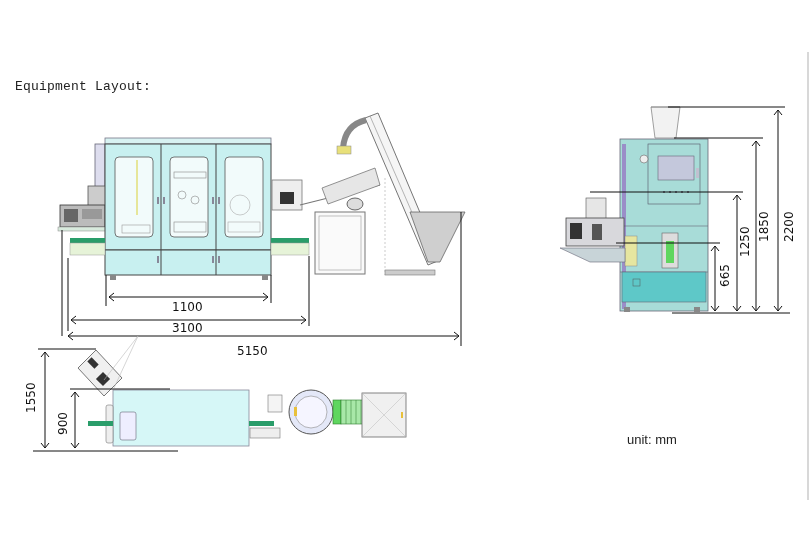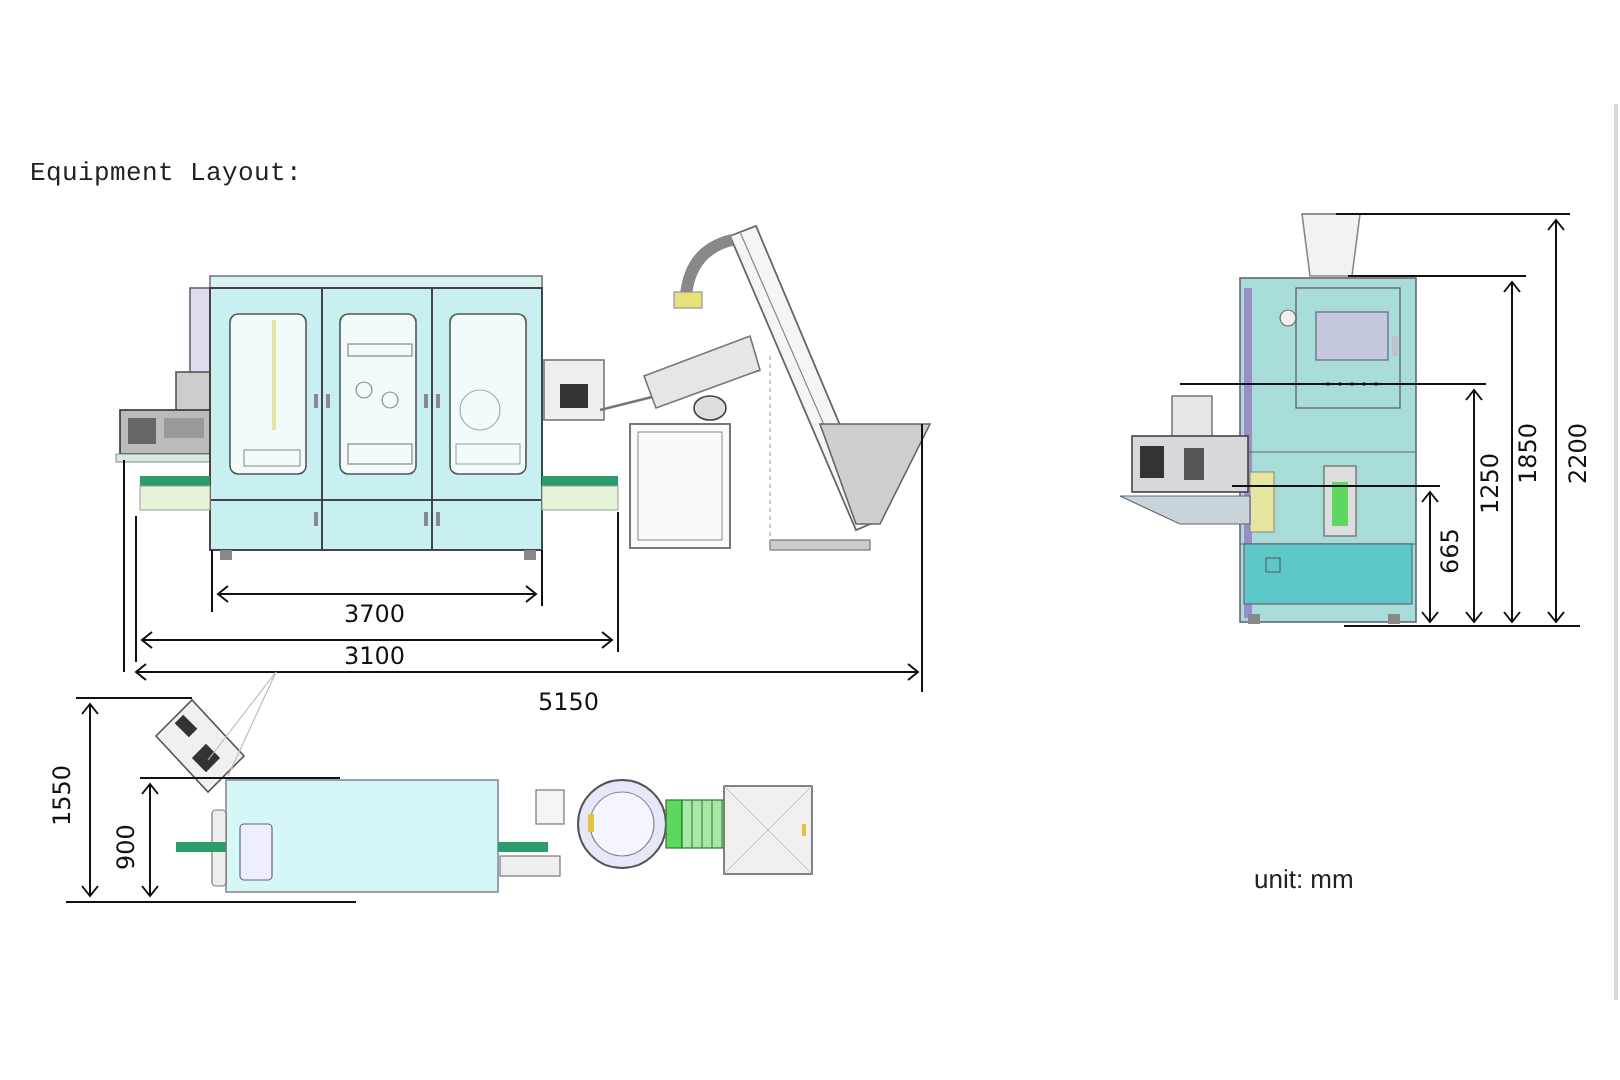--- a/index.html
+++ b/index.html
@@ -100,23 +100,23 @@
     <polyline points="263,293 268,297 263,301"></polyline>
     <line x1="71" y1="320" x2="306" y2="320"></line>
     <polyline points="76,316 71,320 76,324"></polyline>
     <polyline points="301,316 306,320 301,324"></polyline>
     <line x1="68" y1="336" x2="459" y2="336"></line>
     <polyline points="73,332 68,336 73,340"></polyline>
     <polyline points="454,332 459,336 454,340"></polyline>
   </g>
 </svg>
 
-<div class="dimlabel" style="left:172px;top:300px;">3700</div>
+<div class="dimlabel" style="left:172px;top:300px;">1100</div>
 <div class="dimlabel" style="left:172px;top:321px;">3100</div>
-<div class="dimlabel" style="left:237px;top:344px;margin-left:32px;">5150</div>
+<div class="dimlabel" style="left:237px;top:344px;">5150</div>
 
 <svg width="810" height="540">
   <g>
     <polygon points="78,368 96,350 122,378 104,396" fill="#f0f0f0" stroke="#555" stroke-width="0.8"></polygon>
     <rect x="88" y="360" width="10" height="6" fill="#333" transform="rotate(45 93 363)"></rect>
     <rect x="98" y="374" width="10" height="10" fill="#333" transform="rotate(45 103 379)"></rect>
     <line x1="138" y1="336" x2="104" y2="380" stroke="#bbb" stroke-width="0.6"></line>
     <line x1="138" y1="336" x2="114" y2="388" stroke="#bbb" stroke-width="0.6"></line>
   </g>
   <g>

